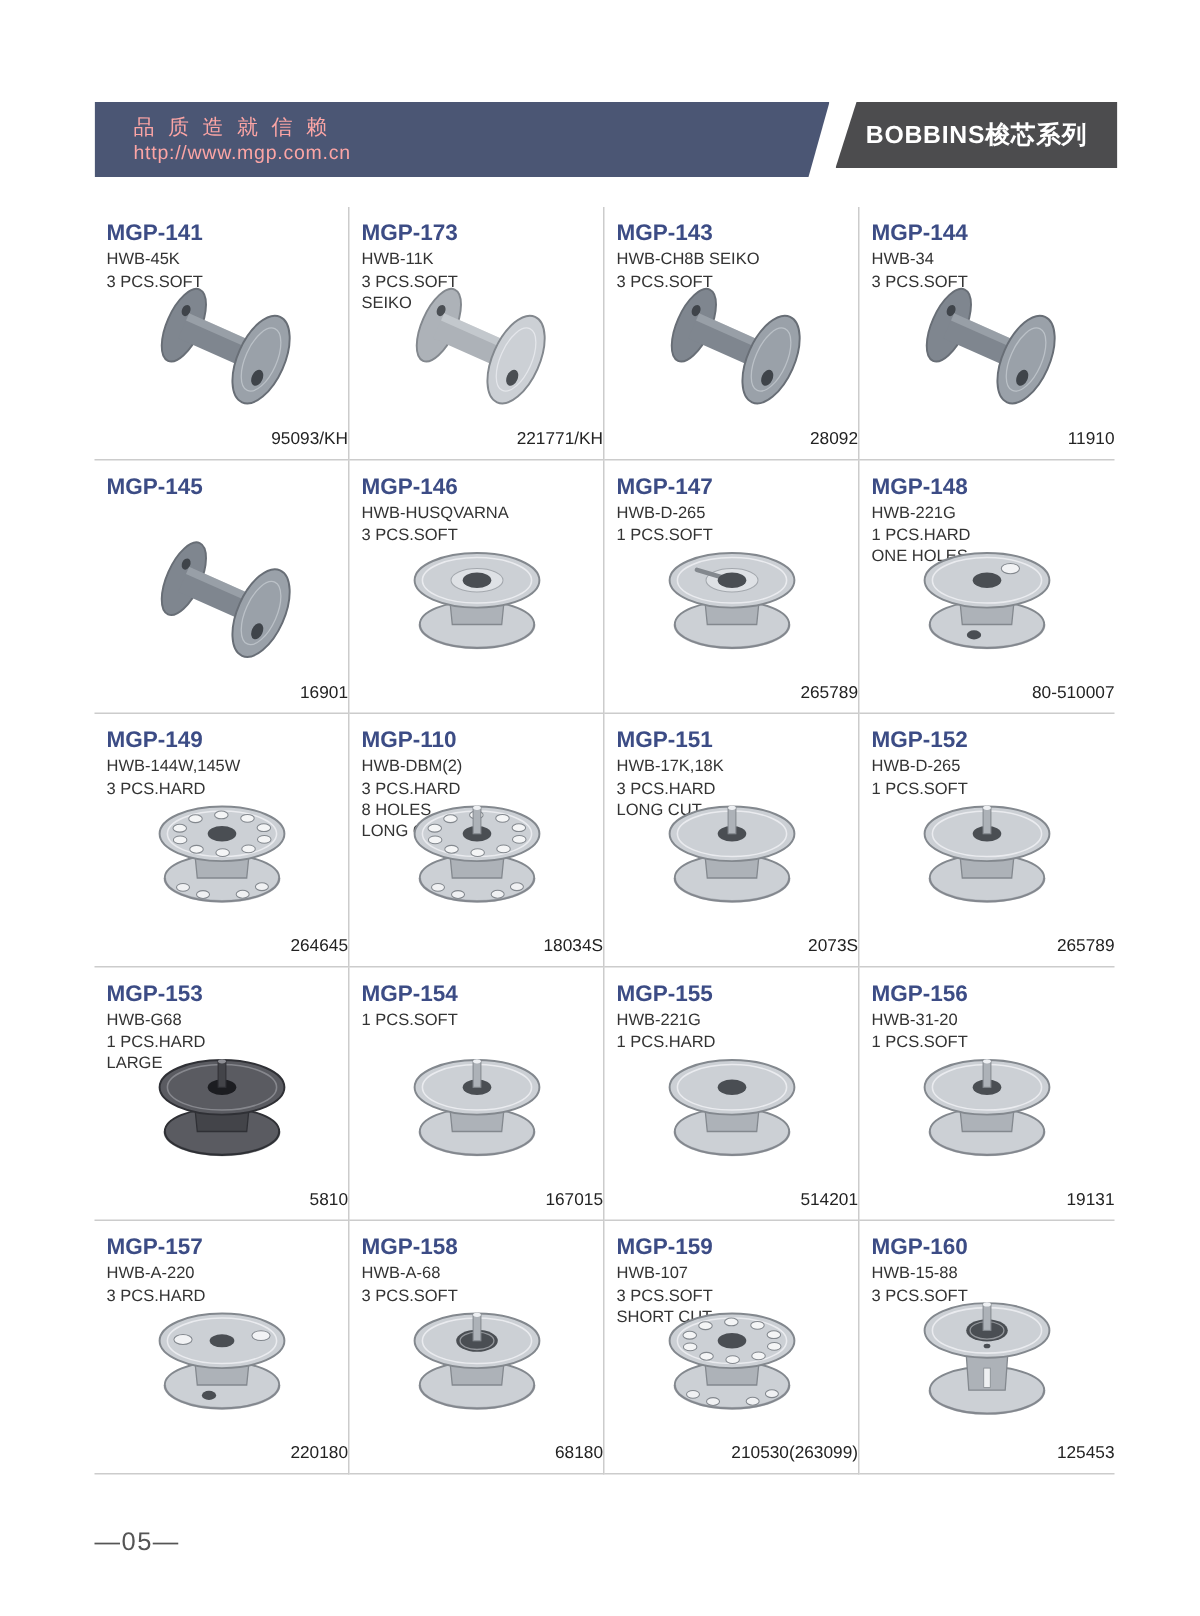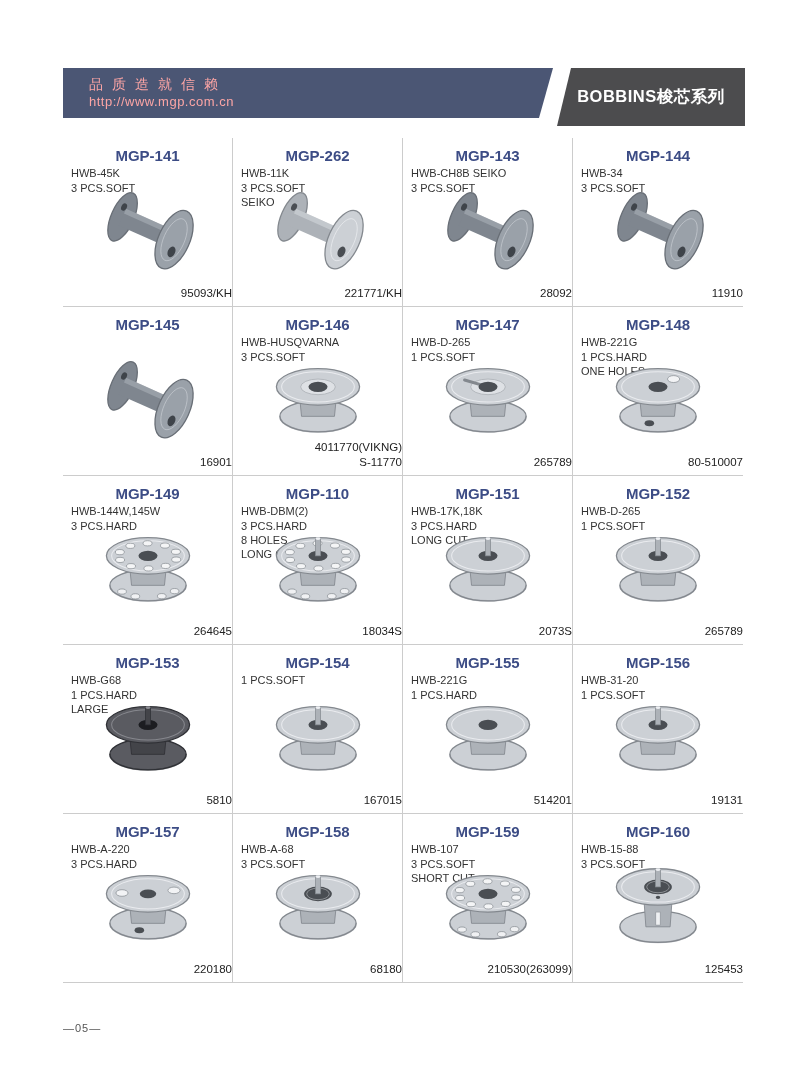--- a/index.html
+++ b/index.html
@@ -11,40 +11,40 @@
   .brand-bar{position:absolute;left:0;top:0;width:490px;height:50px;background:var(--brand,#4b5674);
     clip-path:polygon(0 0,100% 0,calc(100% - 14px) 100%,0 100%);
     display:flex;align-items:center;}
   .logo{display:flex;align-items:center;margin-left:16px;}
   .atom{width:36px;height:36px;margin-right:4px;}
   .logo-text{color:#fff;font-weight:bold;font-size:30px;letter-spacing:5px;line-height:1;}
   .reg{color:#fff;font-size:10px;align-self:flex-start;margin-top:2px;margin-left:-3px;}
   .slogan-block{margin-left:26px;color:#fca5a5;}
   .slogan{font-size:14px;letter-spacing:9px;line-height:1.25;}
   .url{font-size:13px;letter-spacing:.5px;line-height:1.2;}
-  .series-bar{position:absolute;right:0;top:0;width:188px;height:58px;background:var(--series,#4c4c4e);
+  .series-bar{position:absolute;right:0;top:0;width:188px;height:44px;background:var(--series,#4c4c4e);
     clip-path:polygon(14px 0,100% 0,100% 100%,0 100%);
     display:flex;align-items:center;justify-content:center;}
   .series-bar span{color:#fff;font-weight:bold;font-size:16.5px;letter-spacing:.5px;}
 
   
   .grid{position:absolute;left:63px;top:138px;width:681px;
     display:grid;grid-template-columns:repeat(4,170px);grid-auto-rows:169px;}
   .cell{position:relative;border-bottom:1px solid #ccc;box-sizing:border-box;padding:9px 8px 22px 8px;}
   .cell:not(:nth-child(4n)){border-right:1px solid #ccc;}
-  .model{margin:0;color:var(--accent,#3c4c85);font-size:15px;font-weight:bold;line-height:1.15;text-align:center;}
+  .model{margin:0;color:var(--accent,#3c4c85);font-size:15px;font-weight:bold;line-height:1.15;}
   .desc{font-size:11px;color:#333;line-height:1.3;margin-top:2px;}
   .img{position:absolute;left:50%;transform:translateX(-50%);top:40px;width:110px;height:104px;}
   .img svg{width:100%;height:100%;display:block;}
   .part{position:absolute;left:0;right:0;bottom:6px;text-align:right;font-size:11.5px;color:#222;
     white-space:pre-line;line-height:1.25;}
 
   
   footer{position:absolute;left:63px;top:1018px;}
-  .pageno{font-size:11px;color:#555;letter-spacing:1px;}
+  .pageno{font-size:17px;color:#555;letter-spacing:1px;}
 </style>
 </head>
 <body>
 
 <div class="page">
 
   <header>
     <div class="brand-bar">
       <div class="slogan-block">
         <div class="slogan">品质造就信赖</div>
@@ -73,21 +73,21 @@
     <ellipse cx="92" cy="58" rx="18" ry="36" fill="#9aa1a9" stroke="#686e76" stroke-width="1.5"></ellipse>
     <ellipse cx="92" cy="58" rx="12" ry="26" fill="none" stroke="#c9ced4" stroke-width="1" opacity="0.7"></ellipse>
     <ellipse cx="95" cy="72" rx="4.2" ry="6.5" fill="#3f444a"></ellipse>
   </g>
           </svg>
         </div>
       <div class="part">95093/KH</div>
     </section>
 
     <section class="cell">
-      <h3 class="model">MGP-262</h3>
+      <h3 class="model">MGP-173</h3>
       <div class="desc">
           <div>HWB-11K</div>
           <div>3 PCS.SOFT</div>
           <div>SEIKO</div>
         </div>
       <div class="img">
           <svg viewBox="0 0 120 120">
             <g transform="rotate(24 60 60)">
     <ellipse cx="27" cy="58" rx="13" ry="30" fill="#adb2b8" stroke="#83888e" stroke-width="1.5"></ellipse>
     <ellipse cx="24" cy="47" rx="3.2" ry="4.5" fill="#4a4e53"></ellipse>
@@ -175,22 +175,20 @@
           <svg viewBox="0 0 120 120">
             <ellipse cx="60" cy="80" rx="44" ry="18" fill="#ccd0d5" stroke="#83888e" stroke-width="1.5"></ellipse>
             <path d="M16 80 A44 18 0 0 0 104 80" fill="none" stroke="#83888e" stroke-width="2" opacity=".45"></path>
             <path d="M38 50 L41 80 L79 80 L82 50 Z" fill="#adb2b8" stroke="#83888e" stroke-width="1"></path>
             <ellipse cx="60" cy="46" rx="48" ry="21" fill="#ccd0d5" stroke="#83888e" stroke-width="1.5"></ellipse>
             <ellipse cx="60" cy="46" rx="42" ry="17.5" fill="none" stroke="#eef0f3" stroke-width="1.2" opacity=".85"></ellipse>
             <ellipse cx="60" cy="46" rx="20" ry="9" fill="#eef0f3" opacity=".55" stroke="#83888e" stroke-width=".8"></ellipse>
             <ellipse cx="60" cy="46" rx="11" ry="6" fill="#4a4e53"></ellipse>
           </svg>
         </div>
-      <div class="part">4011770(VIKNG)
-S-11770</div>
     </section>
 
     <section class="cell">
       <h3 class="model">MGP-147</h3>
       <div class="desc">
           <div>HWB-D-265</div>
           <div>1 PCS.SOFT</div>
         </div>
       <div class="img">
           <svg viewBox="0 0 120 120">

